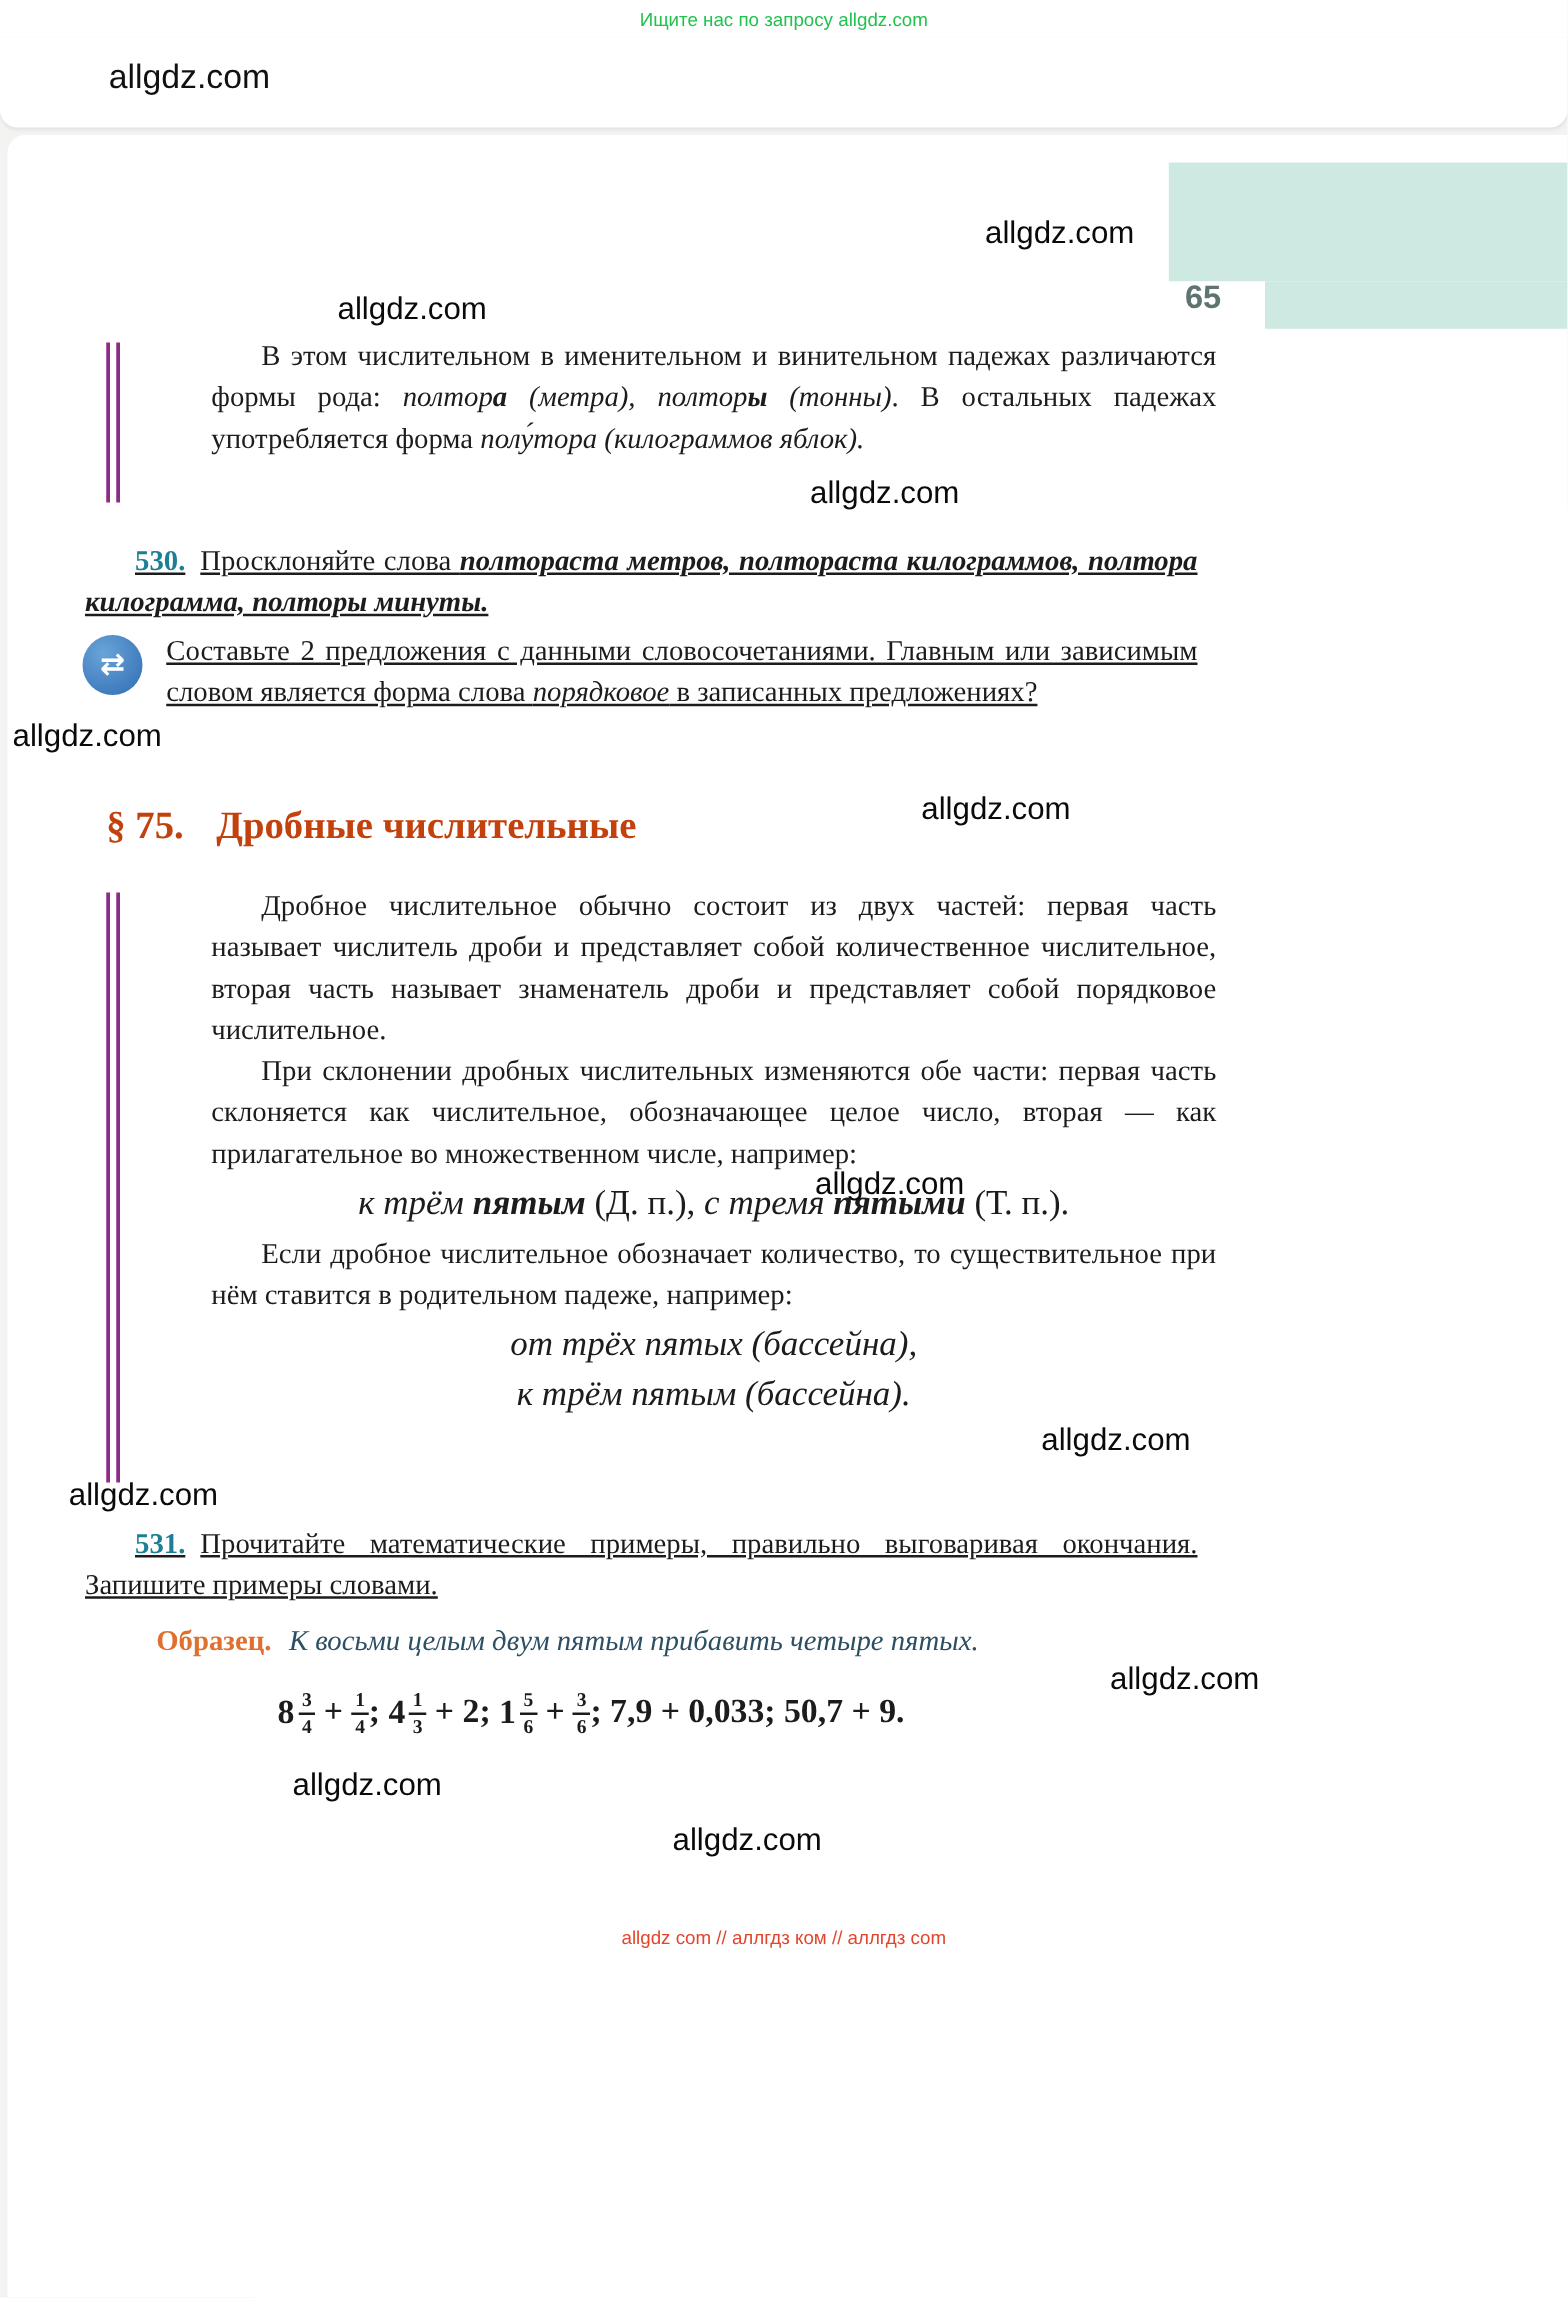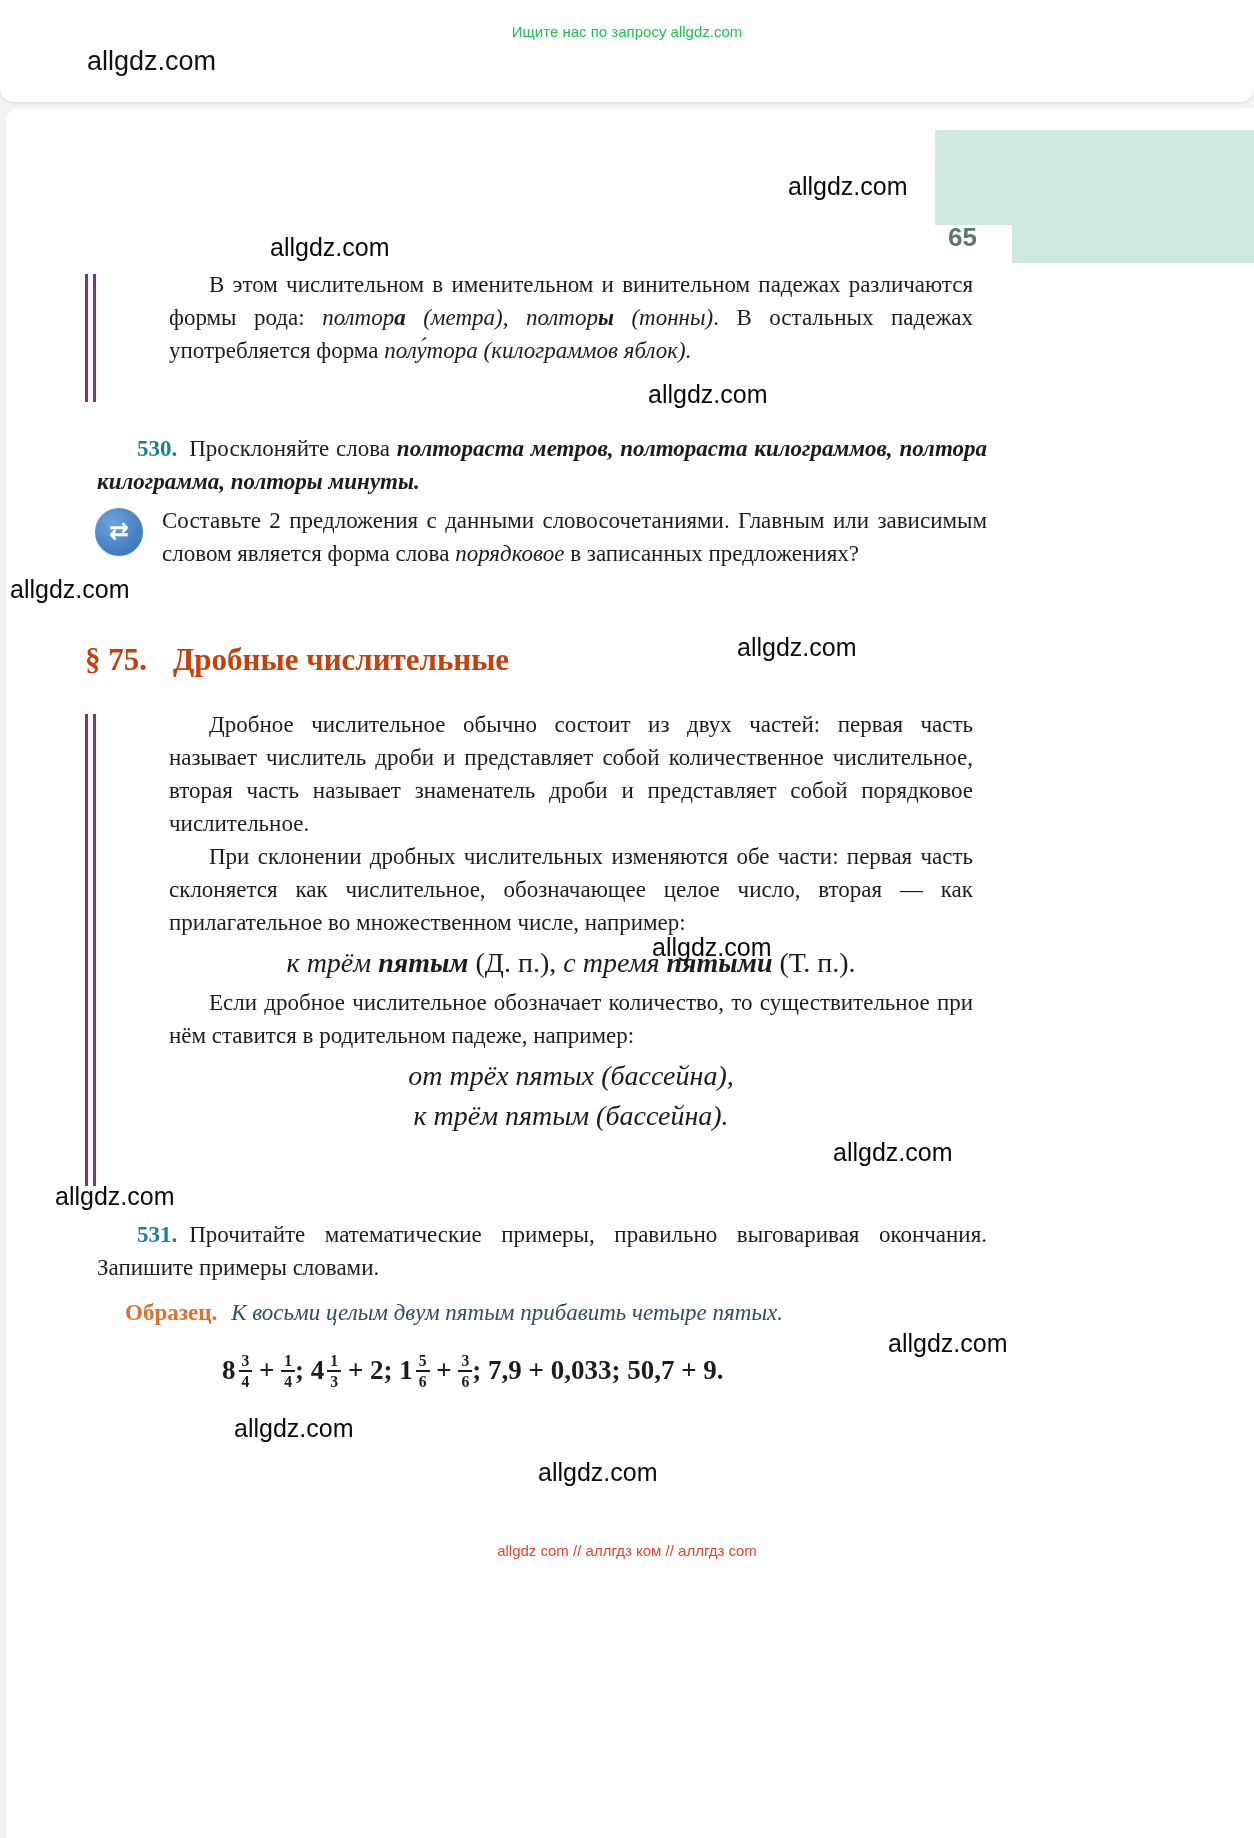--- a/index.html
+++ b/index.html
@@ -9,21 +9,21 @@
     position:relative;
     background:#f3f3f1;
     font-family:"Liberation Serif","DejaVu Serif",serif;
     color:#1c1c1c;
     overflow:hidden;
   }
   .promo-bar {
     position:absolute; top:0; left:0; width:1254px; height:30px;
     background:#ffffff; text-align:center;
     font-family:"Liberation Sans","DejaVu Sans",sans-serif;
-    font-size:15px; color:#21c24e; padding-top:23px;
+    font-size:15px; color:#21c24e; padding-top:8px;
     z-index:5;
   }
   .site-header {
     position:absolute; top:30px; left:0; width:1254px; height:72px;
     background:#ffffff;
     border-radius:0 0 14px 14px;
     box-shadow:0 2px 3px rgba(0,0,0,0.07);
     z-index:4;
   }
   .site-header .site-name {
@@ -67,21 +67,21 @@
   .rule-block p, .exercise p {
     margin:0; font-size:23px; line-height:33px;
     text-align:justify; text-indent:40px;
   }
   .rule-block p.center {
     text-align:center; text-indent:0; margin:7px 0; font-size:28px;
   }
   .i  { font-style:italic; }
   .ib { font-style:italic; font-weight:bold; }
   .exercise {
-    position:absolute; left:97px; width:890px; z-index:3;
+    position:absolute; left:68px; width:890px; z-index:3;text-decoration:underline;
   }
   .ex-num { color:#1d7f93; font-weight:bold; margin-right:12px; }
   .ex-part2 {
     position:relative; padding-left:65px; margin-top:6px;
   }
   .ex-part2 p { text-indent:0; }
   .speak-icon {
     position:absolute; left:-2px; top:4px;
     width:48px; height:48px; border-radius:50%;
     background:radial-gradient(circle at 35% 30%, #6aa3d8, #2f6db3);

